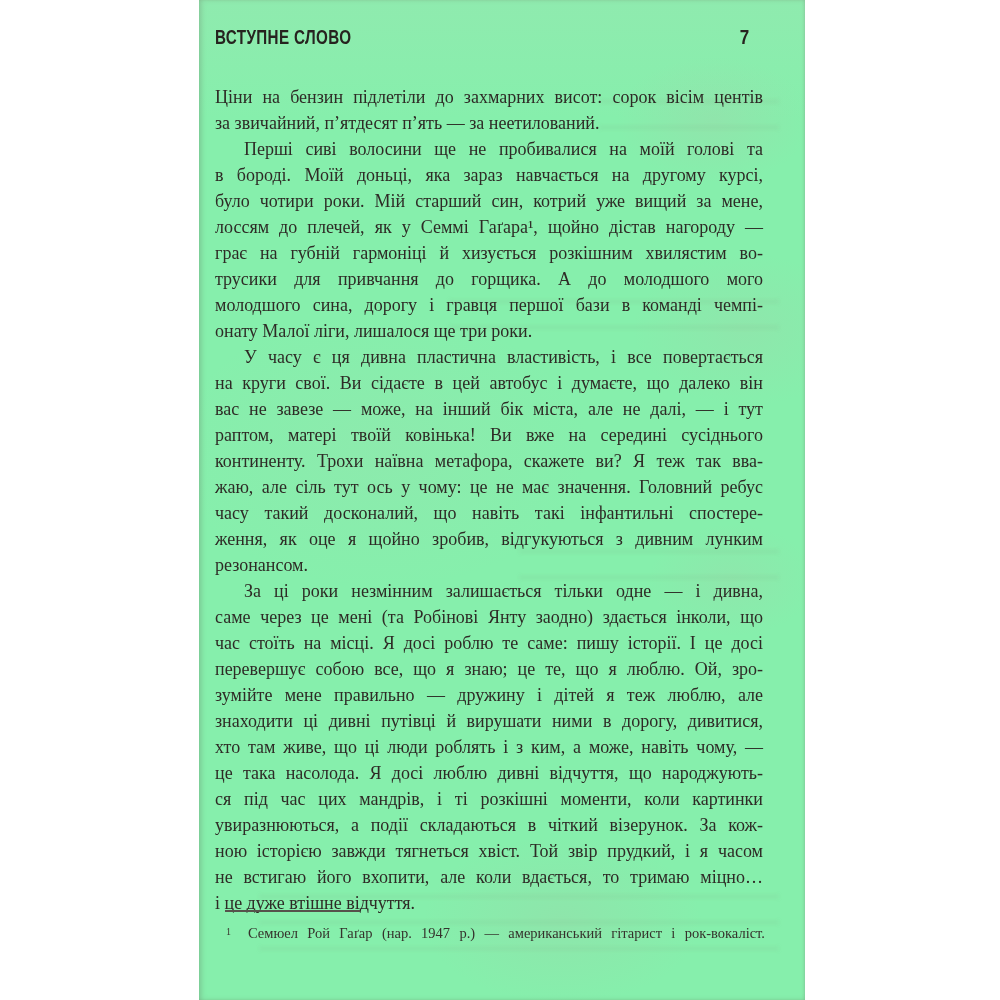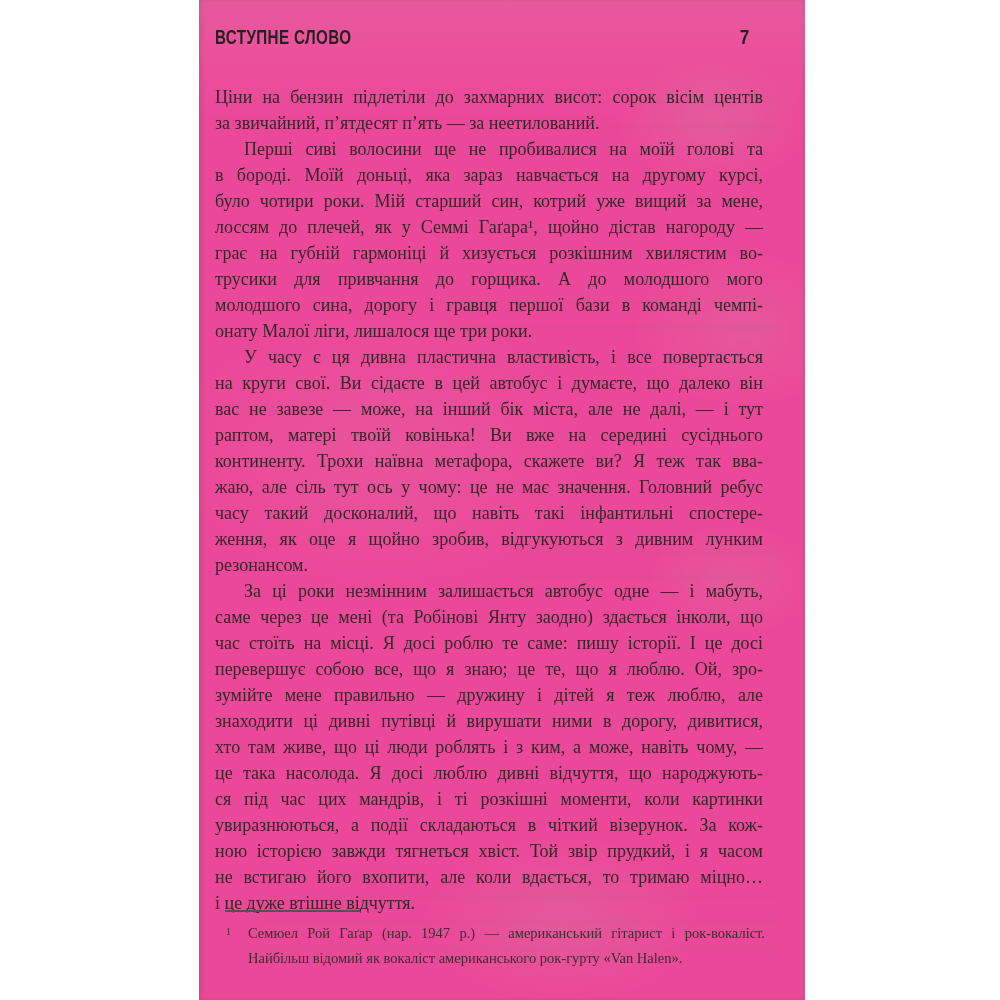--- a/index.html
+++ b/index.html
@@ -9,21 +9,21 @@
     background:#ffffff;
     font-family:"Liberation Serif","DejaVu Serif",serif;
     overflow:hidden;
   }
   .frame{
     position:relative;width:1000px;height:1000px;background:#ffffff;overflow:hidden;
   }
   
   .paper{
     position:absolute;left:199px;top:0;width:606px;height:1000px;
-    background:#ec4899;
+    background:#86efac;
     box-shadow:inset 3px 0 6px -2px rgba(90,85,75,.35), inset -2px 0 3px -1px rgba(120,115,105,.25);
     text-decoration:underline;
   }
   
   .paper::before{
     content:"";position:absolute;inset:0;pointer-events:none;
     background:
       radial-gradient(140px 90px at 85% 12%, rgba(190,182,168,.18), transparent 70%),
       radial-gradient(160px 110px at 90% 33%, rgba(190,182,168,.15), transparent 70%),
       radial-gradient(120px 80px at 88% 58%, rgba(190,182,168,.14), transparent 70%),
@@ -97,21 +97,21 @@
           <div class="line end">онату Малої ліги, лишалося ще три роки.</div>
           <div class="line indent">У часу є ця дивна пластична властивість, і все повертається</div>
           <div class="line">на круги свої. Ви сідаєте в цей автобус і думаєте, що далеко він</div>
           <div class="line">вас не завезе — може, на інший бік міста, але не далі, — і тут</div>
           <div class="line">раптом, матері твоїй ковінька! Ви вже на середині сусіднього</div>
           <div class="line">континенту. Трохи наївна метафора, скажете ви? Я теж так вва-</div>
           <div class="line">жаю, але сіль тут ось у чому: це не має значення. Головний ребус</div>
           <div class="line">часу такий досконалий, що навіть такі інфантильні спостере-</div>
           <div class="line">ження, як оце я щойно зробив, відгукуються з дивним лунким</div>
           <div class="line end">резонансом.</div>
-          <div class="line indent">За ці роки незмінним залишається автобус одне — і мабуть,</div>
+          <div class="line indent">За ці роки незмінним залишається тільки одне — і дивна,</div>
           <div class="line">саме через це мені (та Робінові Янту заодно) здається інколи, що</div>
           <div class="line">час стоїть на місці. Я досі роблю те саме: пишу історії. І це досі</div>
           <div class="line">перевершує собою все, що я знаю; це те, що я люблю. Ой, зро-</div>
           <div class="line">зумійте мене правильно — дружину і дітей я теж люблю, але</div>
           <div class="line">знаходити ці дивні путівці й вирушати ними в дорогу, дивитися,</div>
           <div class="line">хто там живе, що ці люди роблять і з ким, а може, навіть чому, —</div>
           <div class="line">це така насолода. Я досі люблю дивні відчуття, що народжують-</div>
           <div class="line">ся під час цих мандрів, і ті розкішні моменти, коли картинки</div>
           <div class="line">увиразнюються, а події складаються в чіткий візерунок. За кож-</div>
           <div class="line">ною історією завжди тягнеться хвіст. Той звір прудкий, і я часом</div>
@@ -119,20 +119,19 @@
           <div class="line end">і це дуже втішне відчуття.</div>
         </div>
 
       <div class="footnote">
         <div class="fn-rule"></div>
         <div class="fn-body">
           <span class="fn-marker">1</span>
           <div>
 
           <div class="fn-line">Семюел Рой Гаґар (нар. 1947 р.) — американський гітарист і рок-вокаліст.</div>
-              <div class="fn-line end">Найбільш відомий як вокаліст американського рок-гурту «Van Halen».</div>
             </div>
         </div>
       </div>
 
     </div>
   </div>
 </div>
 
 </body></html>

